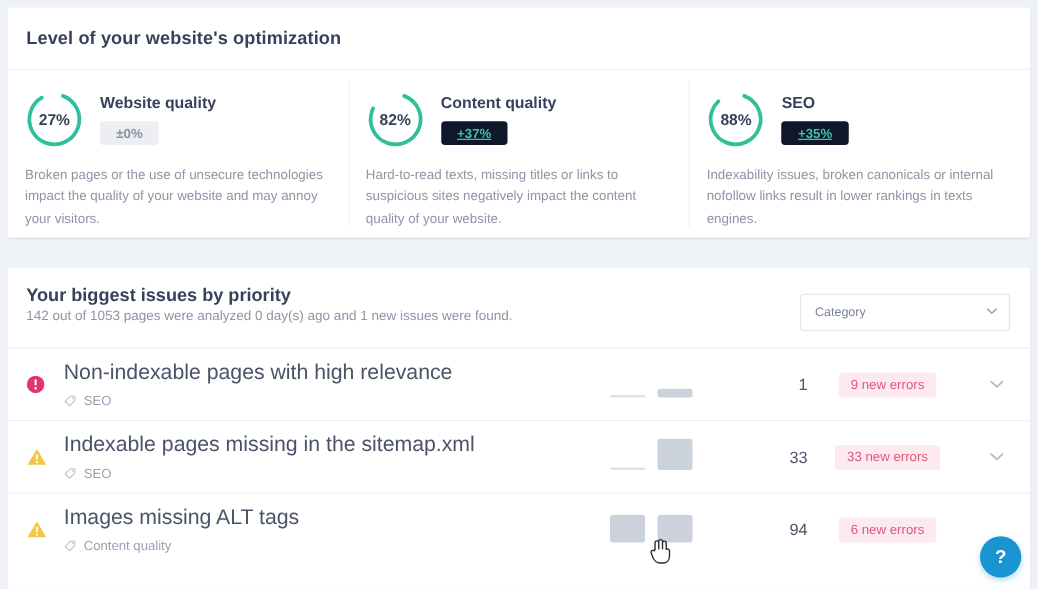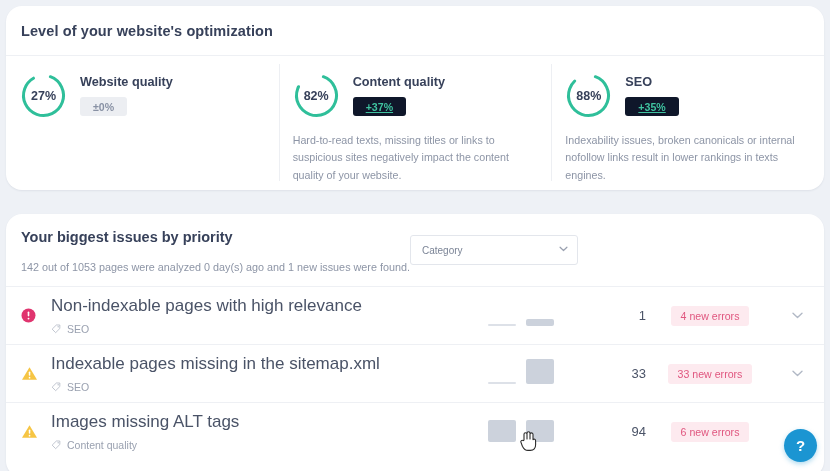--- a/index.html
+++ b/index.html
@@ -7,21 +7,21 @@
     width: 830px; height: 471px;
     background: #eef1f6;
     font-family: "Liberation Sans", sans-serif;
     overflow: hidden;
   }
   .page { width: 830px; height: 471px; position: relative; background: #eef1f6; }
 
   
   .card {
     background: #ffffff;
-    border-radius: 16px;
+    border-radius: 0;
     box-shadow: 0 1px 2px rgba(40,55,80,0.08);
     margin: 0 6px;
   }
 
   
   #optimization-card { position: absolute; top: 6px; left: 0; right: 0; height: 184px; }
   .card-head {
     height: 50px;
     display: flex; align-items: center;
     padding: 0 15px;
@@ -56,25 +56,25 @@
   .badge.neutral { background: #eceef2; color: #8891a4; }
   .badge.positive { background: #0f172a; color: #3fc3a0; text-decoration: underline; }
   .metric-desc {
     margin-top: 13px; font-size: 10.7px; line-height: 1.62; color: #8d95a6;
     max-width: 240px;
   }
 
   
   #issues-card { position: absolute; top: 214px; left: 0; right: 0; bottom: -6px; overflow: hidden; }
   .issues-head {
-    display: flex; align-items: flex-start; 
+    display: flex; align-items: flex-start; justify-content: space-between;
     padding: 15px 16px 13px 15px;
   }
   .issues-title { font-size: 14.5px; font-weight: bold; color: #37415a; }
-  .issues-sub { margin-top: 16px; font-size: 10.8px; color: #8d95a6; }
+  .issues-sub { margin-top: 2px; font-size: 10.8px; color: #8d95a6; }
 
   .select-wrap { position: relative; margin-top: 6px; }
   select.category {
     appearance: none; -webkit-appearance: none;
     width: 168px; height: 30px;
     border: 1px solid #e3e6ec; border-radius: 3px; background: #fff;
     padding: 0 26px 0 11px;
     font-family: "Liberation Sans", sans-serif; font-size: 10px; color: #7b8496;
     outline: none;
   }
@@ -142,20 +142,21 @@
               <circle cx="23.5" cy="23.5" r="20" fill="none" stroke="#ffffff" stroke-width="3"></circle>
               <circle id="ring0" cx="23.5" cy="23.5" r="20" fill="none" stroke="#2fbf9a" stroke-width="3" stroke-linecap="round" stroke-dasharray="107.51786697645709 125.66370614359172" stroke-dashoffset="0" transform="rotate(20 23.5 23.5)"></circle>
             </svg>
             <div class="val">27%</div>
           </div>
           <div class="metric-info">
             <div class="metric-name">Website quality</div>
             <div class="badge neutral">±0%</div>
           </div>
         </div>
+        <div class="metric-desc">Broken pages or the use of unsecure technologies impact the quality of your website and may annoy your visitors.</div>
       </div>
 
       <div class="metric">
         <div class="metric-top">
           <div class="donut">
             <svg width="47" height="47" viewBox="0 0 47 47">
               <circle cx="23.5" cy="23.5" r="20" fill="none" stroke="#ffffff" stroke-width="3"></circle>
               <circle id="ring1" cx="23.5" cy="23.5" r="20" fill="none" stroke="#2fbf9a" stroke-width="3" stroke-linecap="round" stroke-dasharray="95.83114230510306 125.66370614359172" stroke-dashoffset="0" transform="rotate(20 23.5 23.5)"></circle>
             </svg>
             <div class="val">82%</div>
@@ -224,21 +225,21 @@
           </svg>
           <span class="issue-cat-text">SEO</span>
         </div>
       </div>
       <div class="spark">
         <div class="bar flat"></div>
         <div class="bar" style="height:7px"></div>
       </div>
       <div class="count">1</div>
       <div class="errbadge-wrap">
-        <span class="errbadge">4 new errors</span>
+        <span class="errbadge">9 new errors</span>
       </div>
       <div class="expand">
         <svg width="11" height="7" viewBox="0 0 11 7">
           <path d="M1 1.3 L5.5 5.5 L10 1.3" fill="none" stroke="#b2b9c6" stroke-width="1.4" stroke-linecap="round" stroke-linejoin="round"></path>
         </svg>
       </div>
     </div>
 
     <div class="issue-row">
       <div class="sev">

